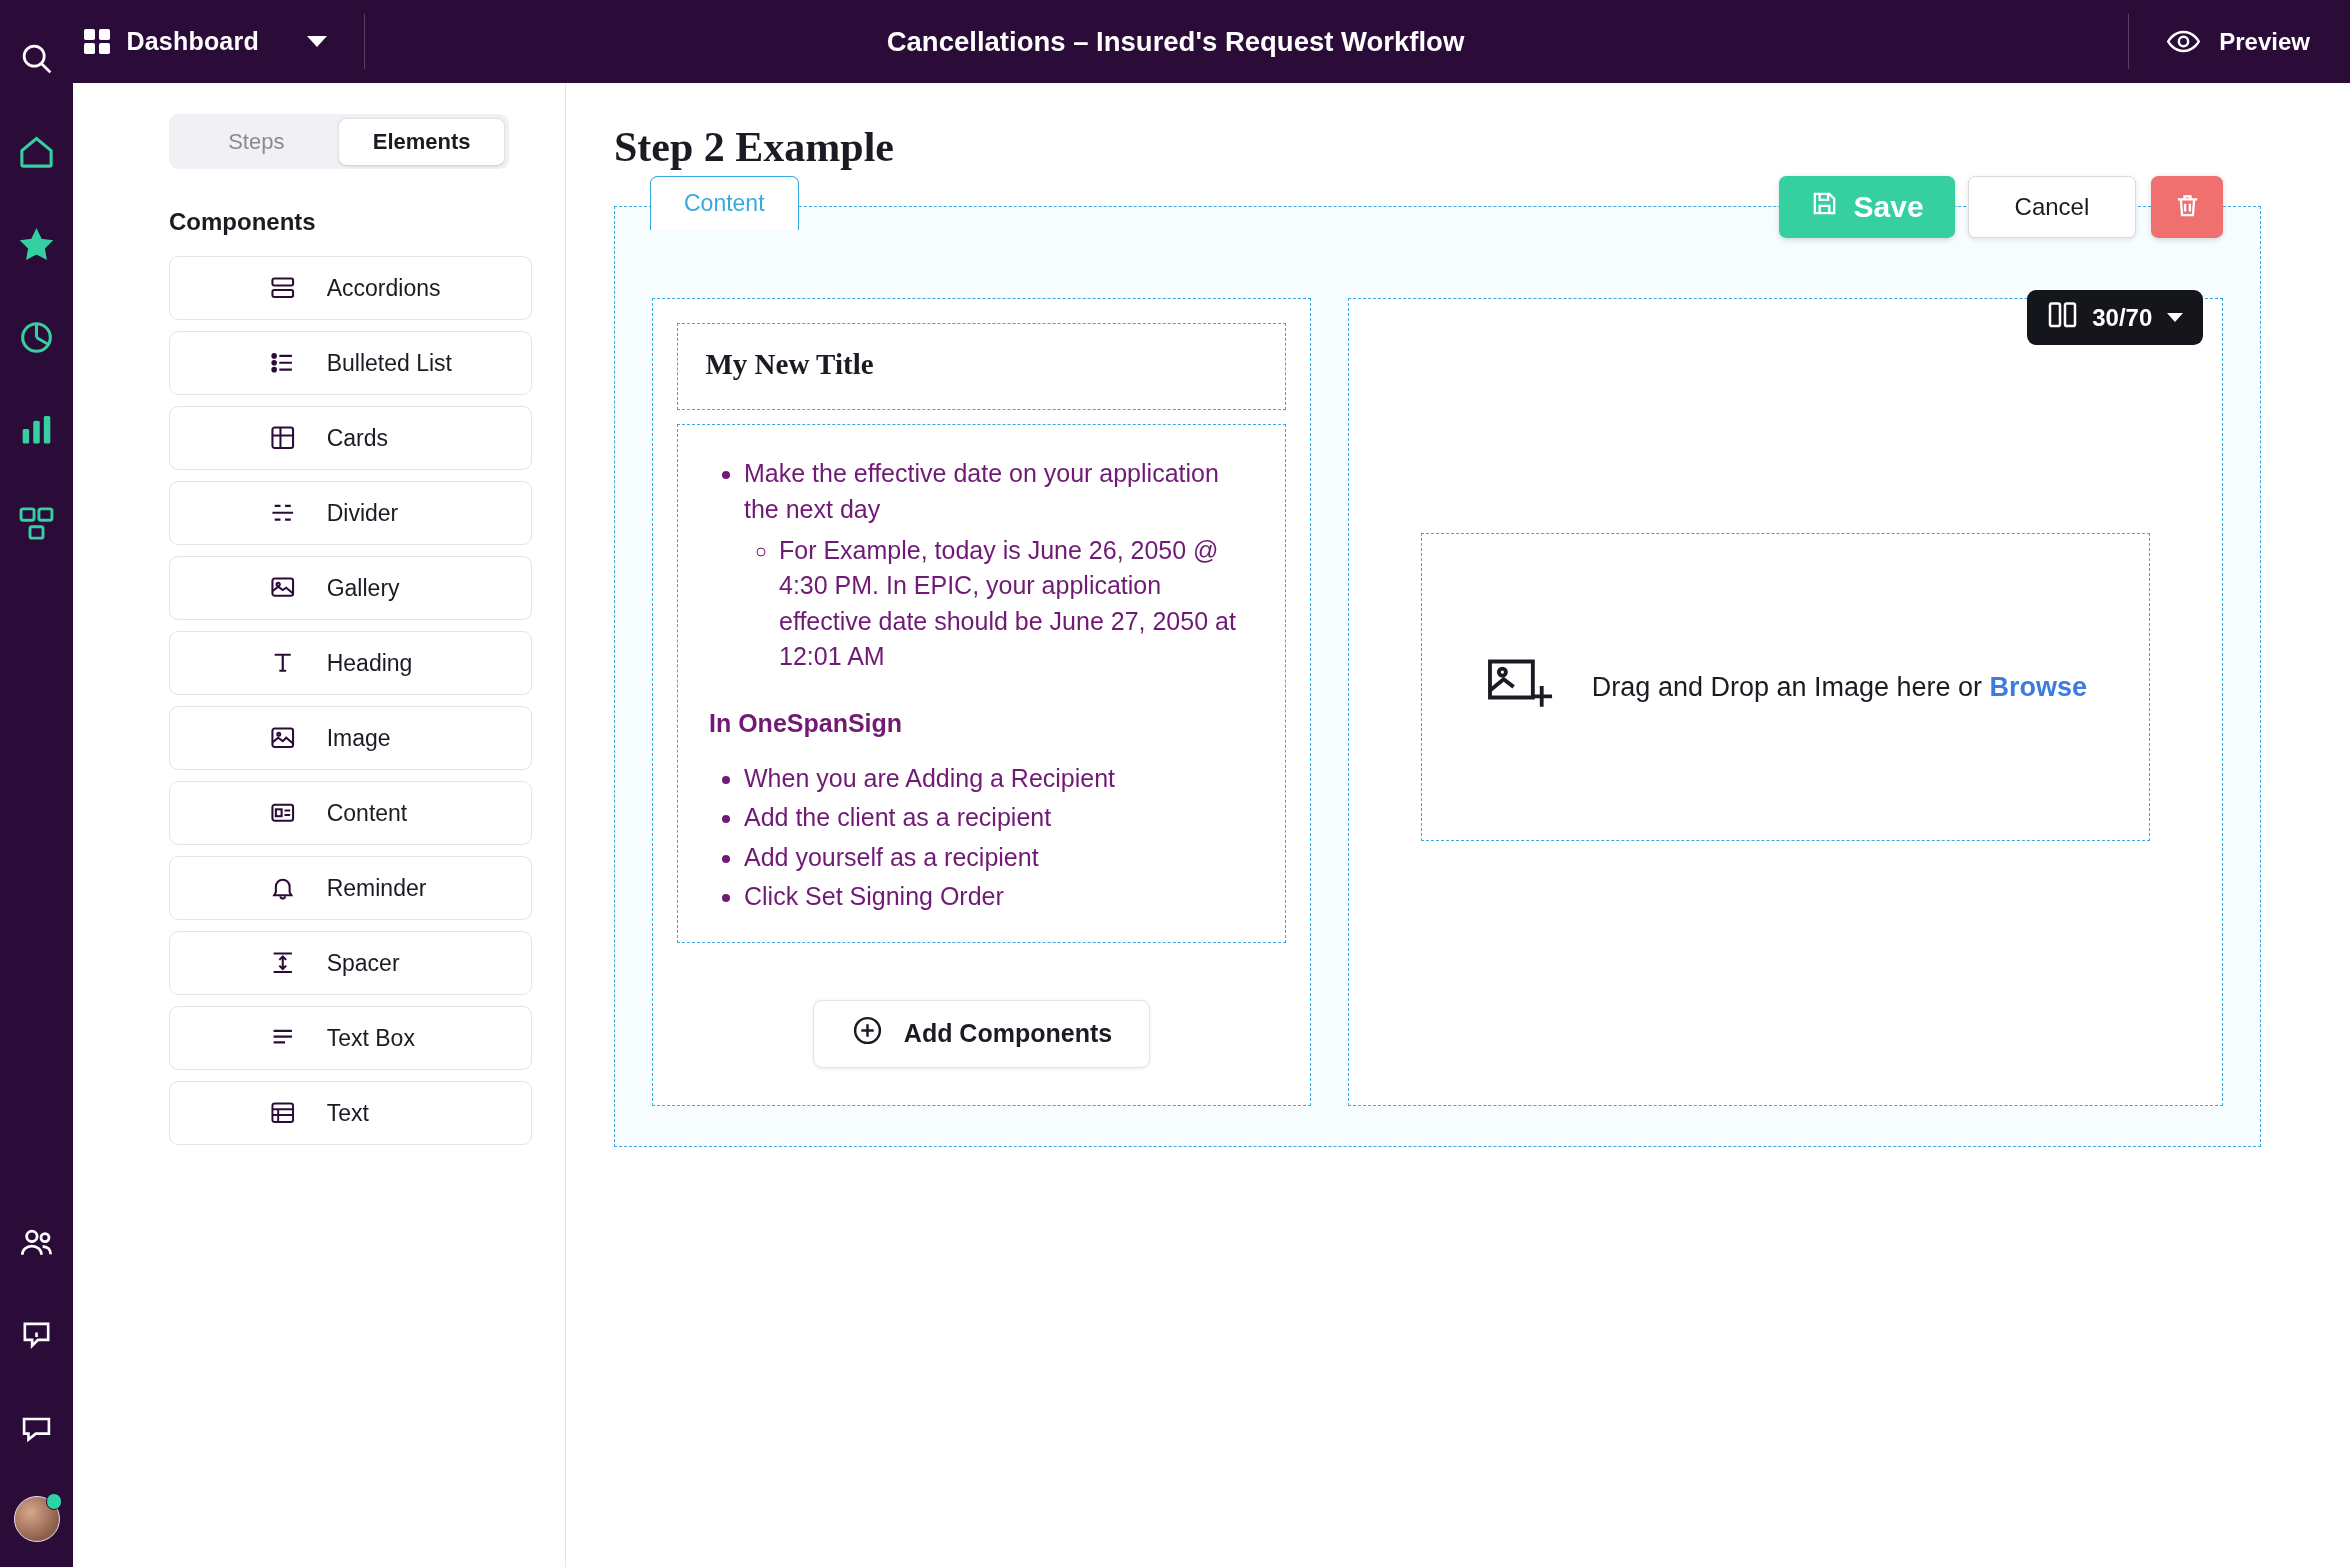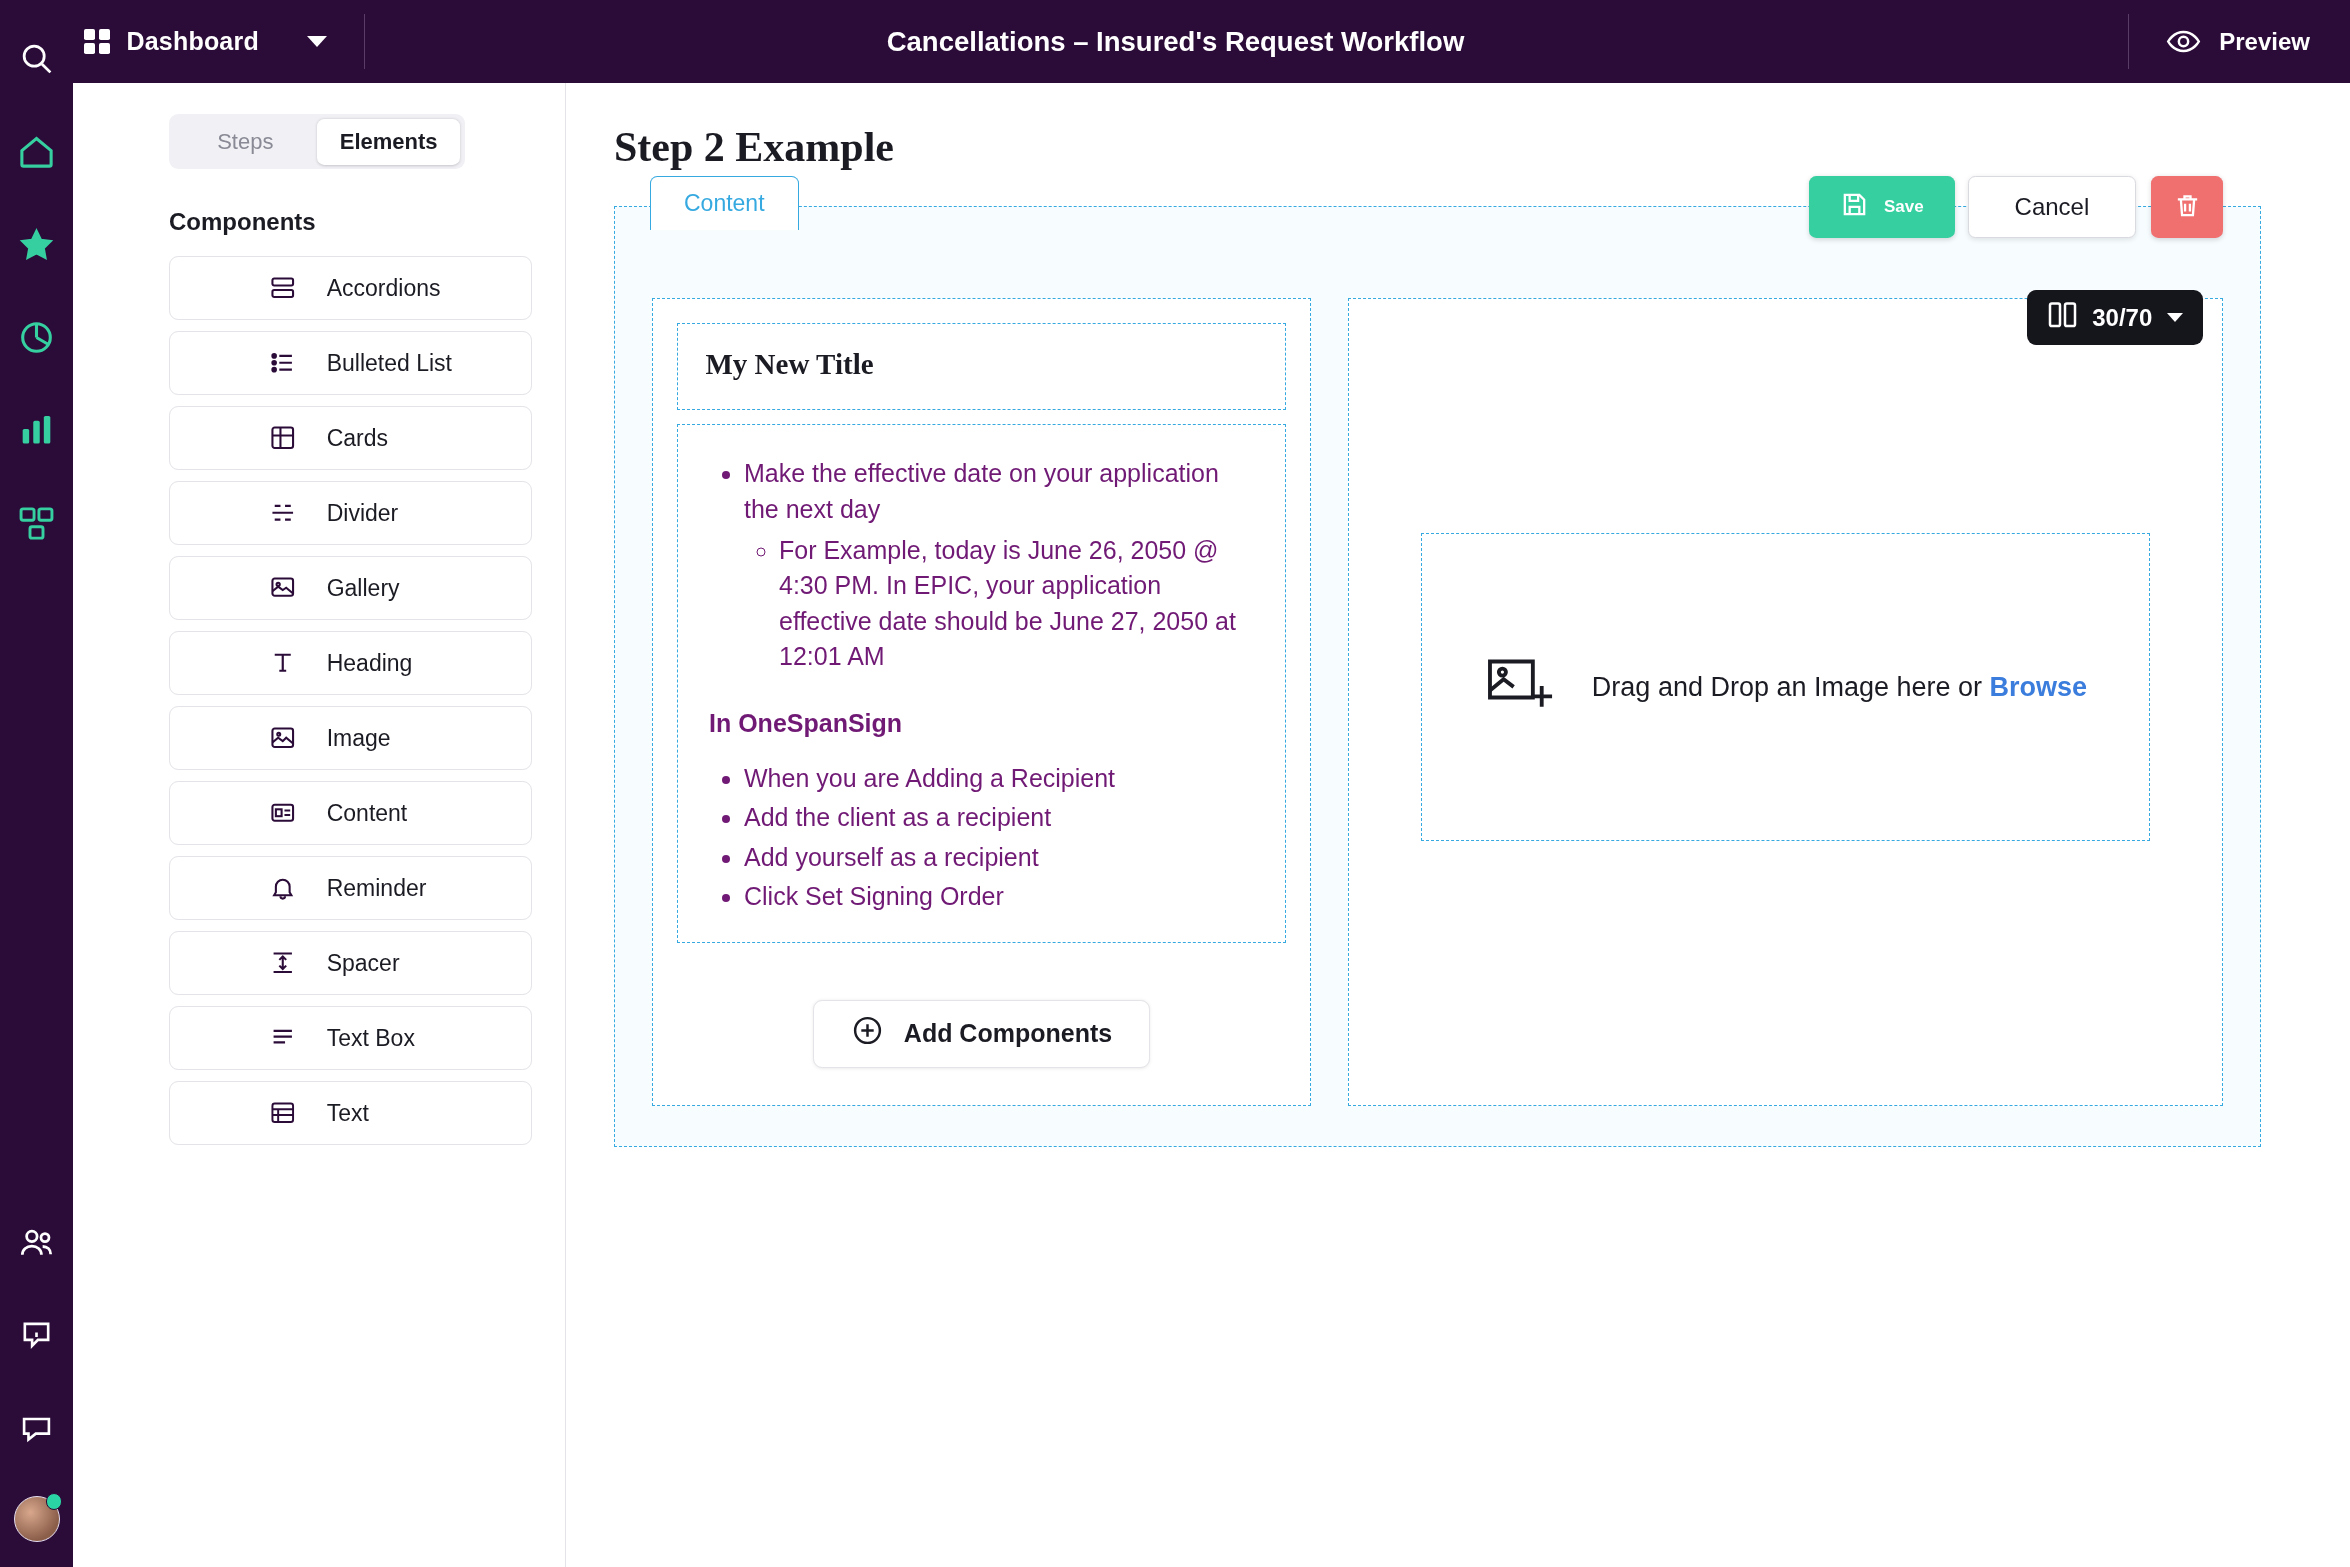--- a/index.html
+++ b/index.html
@@ -49,21 +49,21 @@
 
   
   .body { display: flex; flex: 1; min-height: 0; }
 
   .sidebar {
     width: 493px; margin-left: 73px; background: #ffffff;
     border-right: 0.9px solid #e3e3e8; padding: 31px 0 0 0; flex: none;
   }
   .seg {
     margin: 0 33px 0 96px; height: 55px; background: #f1f1f5; border-radius: 9.2px;
-    display: flex; align-items: center; padding: 4.6px; width: 296px;
+    display: flex; align-items: center; padding: 4.6px; width: 340px;
   }
   .seg-btn {
     flex: 1; height: 46px; border-radius: 7.3px; display: flex; align-items: center; justify-content: center;
     font-size: 22px; color: #8a8a96; cursor: pointer;
   }
   .seg-btn.active { background: #fff; color: #1b1b24; font-weight: bold; box-shadow: 0 0.9px 2.8px rgba(0,0,0,.18); }
   .components-title { font-size: 24px; font-weight: bold; color: #1b1b24; margin: 39px 0 20px 96px; }
   .comp-list { padding: 0 33px 0 96px; }
   .comp-item {
     height: 64px; border: 0.9px solid #e3e3e8; border-radius: 9.2px; margin-bottom: 11px;
@@ -82,21 +82,21 @@
   }
   .tab-chip {
     position: absolute; top: -31px; left: 35px; background: #fff;
     border: 1.8px solid #35a9e0; border-bottom: none; border-radius: 7.3px 7.3px 0 0;
     padding: 13px 33px; font-size: 23px; color: #35a9e0;
   }
   .toolbar { position: absolute; top: -31px; right: 37px; display: flex; align-items: center; gap: 0; }
   .btn-save {
     background: #35cfa0; color: #fff; border: none; border-radius: 7.3px;
     height: 62px; padding: 0 31px; display: flex; align-items: center; gap: 14.7px;
-    font-size: 17px; font-weight: bold; cursor: pointer; box-shadow: 0 1.8px 5.5px rgba(0,0,0,.15);
+    font-size: 30px; font-weight: bold; cursor: pointer; box-shadow: 0 1.8px 5.5px rgba(0,0,0,.15);
   }
   .btn-cancel {
     background: #fff; color: #1b1b24; border: 0.9px solid #d9d9e0; border-radius: 7.3px;
     height: 62px; padding: 0 46px; font-size: 24px; cursor: pointer; margin-left: 13px;
     box-shadow: 0 1.8px 5.5px rgba(0,0,0,.10);
   }
   .btn-del {
     background: #f07070; border: none; border-radius: 7.3px; height: 62px; width: 72px;
     margin-left: 14.7px; display: flex; align-items: center; justify-content: center; cursor: pointer;
     box-shadow: 0 1.8px 5.5px rgba(0,0,0,.15);

